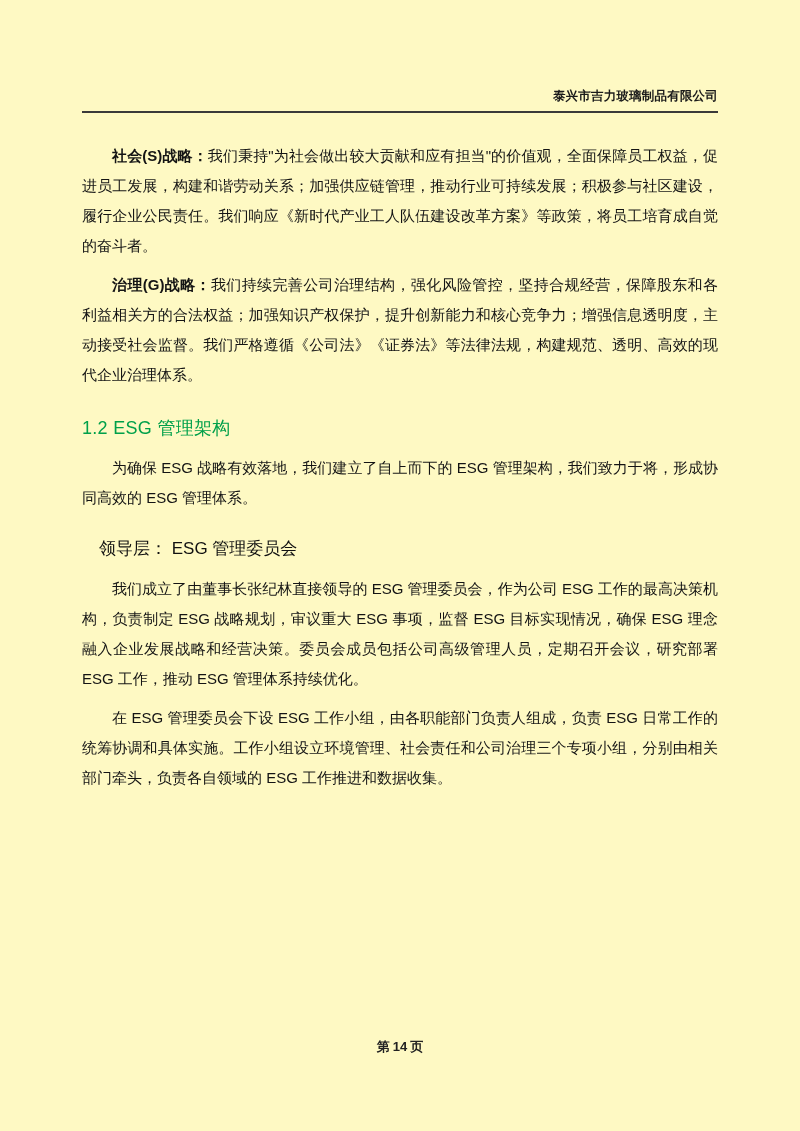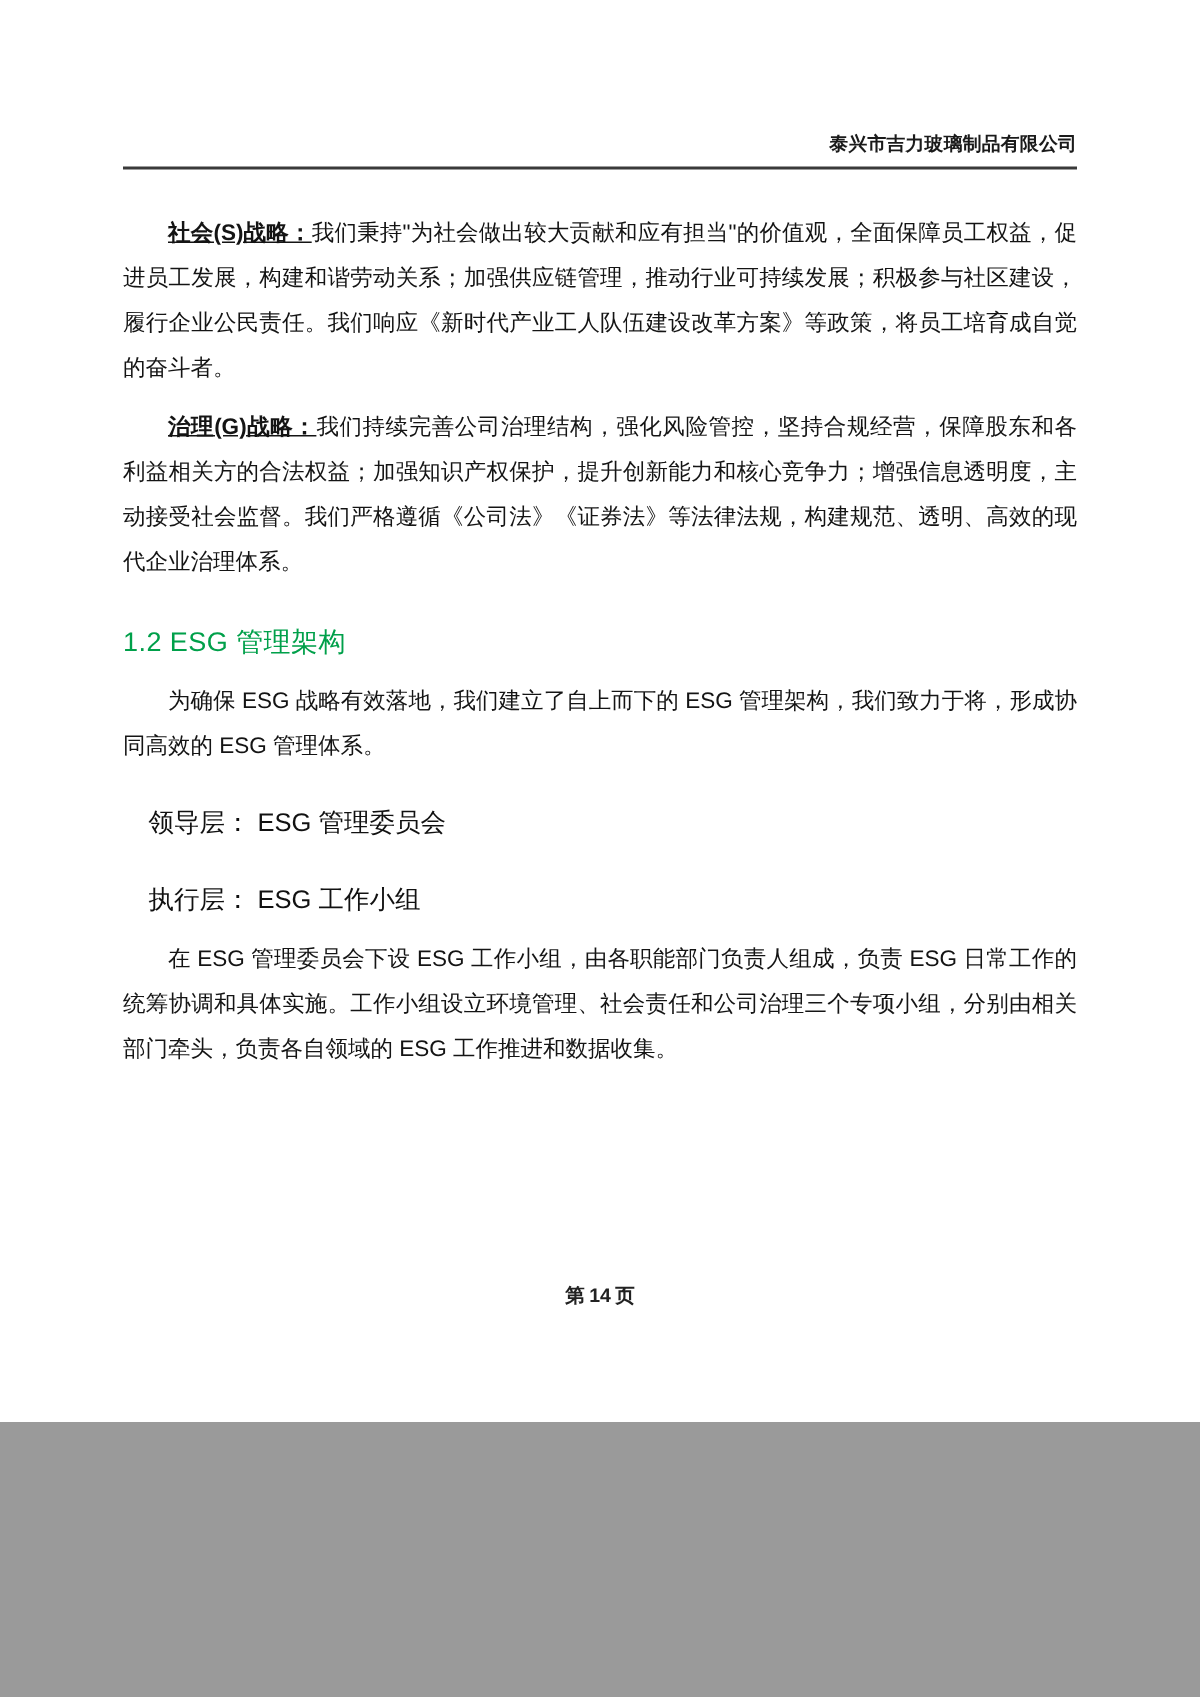--- a/index.html
+++ b/index.html
@@ -6,22 +6,22 @@
     margin: 0;
     padding: 0;
     background: #9a9a9a;
   }
   body {
     font-family: "Liberation Sans", sans-serif;
   }
   .page {
     position: relative;
     width: 800px;
-    height: 948px;
-    background: #ffffff;
+    height: 1131px;
+    background: #fef9c3;
     margin: 0 auto;
     overflow: hidden;
     box-sizing: border-box;
   }
   .content {
     position: absolute;
     left: 82px;
     top: 88px;
     width: 636px;
   }
@@ -49,21 +49,20 @@
     color: #141414;
     text-align: justify;
     text-justify: inter-ideograph;
   }
   .para {
     text-indent: 2em;
     margin-bottom: 9px;
   }
   .lead {
     font-weight: bold;
-    text-decoration: underline;
   }
   h2.section-title {
     color: #00a04a;
     font-size: 18px;
     font-weight: normal;
     margin: 24px 0 10px 0;
     line-height: 1.6;
     letter-spacing: 0.3px;
   }
   h3.sub-title {
@@ -104,22 +103,22 @@
 
     <p class="para"><span class="lead">治理(G)战略：</span><span>我们持续完善公司治理结构，强化风险管控，坚持合规经营，保障股东和各利益相关方的合法权益；加强知识产权保护，提升创新能力和核心竞争力；增强信息透明度，主动接受社会监督。我们严格遵循《公司法》《证券法》等法律法规，构建规范、透明、高效的现代企业治理体系。</span></p>
 
 
     <h2 class="section-title">1.2 ESG 管理架构</h2>
 
     <p class="para">为确保 ESG 战略有效落地，我们建立了自上而下的 ESG 管理架构，我们致力于将，形成协同高效的 ESG 管理体系。</p>
 
     <h3 class="sub-title">领导层： ESG 管理委员会</h3>
 
+    <p class="para">我们成立了由董事长张纪林直接领导的 ESG 管理委员会，作为公司 ESG 工作的最高决策机构，负责制定 ESG 战略规划，审议重大 ESG 事项，监督 ESG 目标实现情况，确保 ESG 理念融入企业发展战略和经营决策。委员会成员包括公司高级管理人员，定期召开会议，研究部署 ESG 工作，推动 ESG 管理体系持续优化。</p>
 
-    <h3 class="sub-title">执行层： ESG 工作小组</h3>
 
     <p class="para">在 ESG 管理委员会下设 ESG 工作小组，由各职能部门负责人组成，负责 ESG 日常工作的统筹协调和具体实施。工作小组设立环境管理、社会责任和公司治理三个专项小组，分别由相关部门牵头，负责各自领域的 ESG 工作推进和数据收集。</p>
 
   </div>
 
   <div class="footer">
     <span>第</span><span class="num">14</span><span>页</span>
   </div>
 
 </div>

